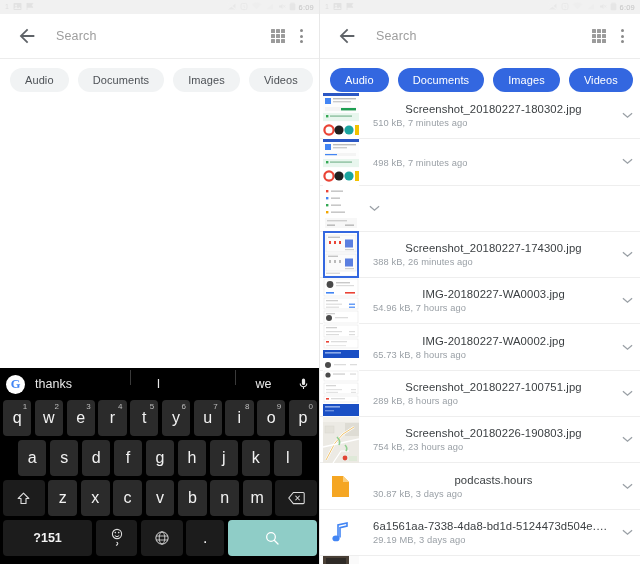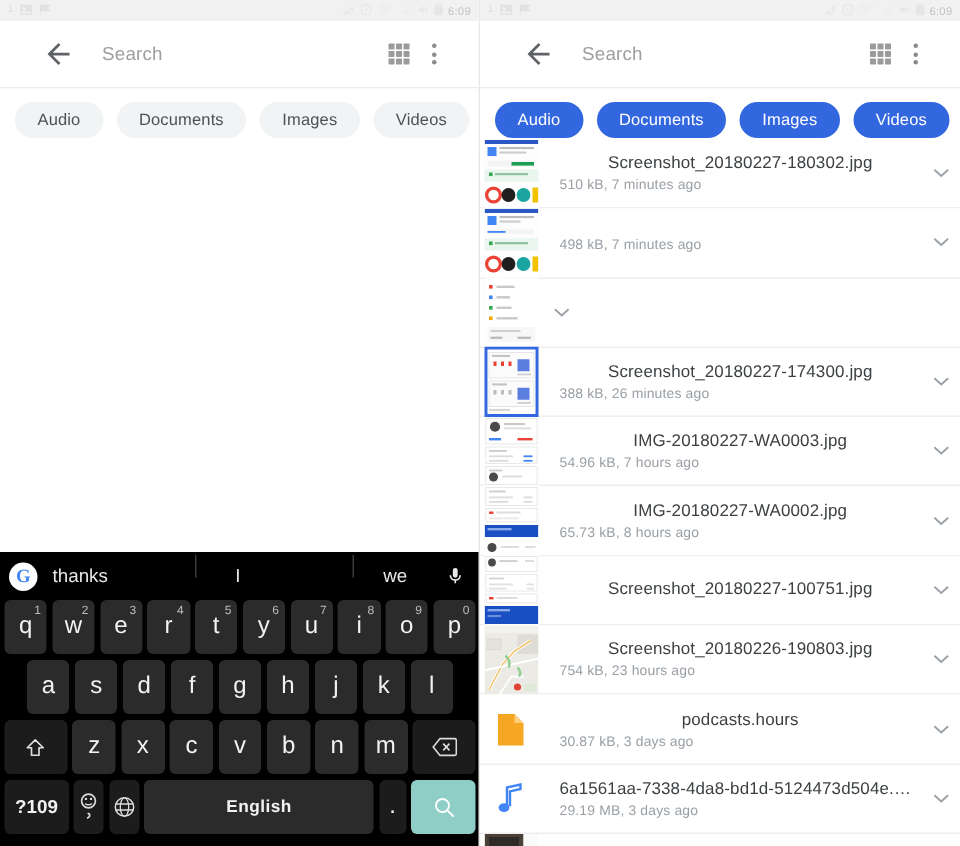--- a/index.html
+++ b/index.html
@@ -18,21 +18,21 @@
     height: 14px; background: #f1f1f1; display: flex; align-items: center;
     padding: 0 5px; font-size: 7px; color: #bdbdbd; position: relative;
   }
   .sb-left { display: flex; align-items: center; gap: 4px; flex: 1; }
   .sb-right { display: flex; align-items: center; gap: 3px; }
   .sb-ico { display: inline-block; opacity: .55; }
   .sb-time { font-size: 7.5px; color: #c4c4c4; letter-spacing: .2px; }
 
   
   .appbar {
-    height: 44px; display: flex; align-items: center; padding: 0 28px;
+    height: 44px; display: flex; align-items: center; padding: 0 16px;
     background: #fff;
   }
   .back-arrow { width: 22px; height: 22px; flex: 0 0 22px; cursor: pointer; }
   .search-field {
     flex: 1; margin-left: 18px; font-size: 12.5px; color: #9e9e9e;
     letter-spacing: .15px;
   }
   .appbar-actions { display: flex; align-items: center; gap: 14px; }
   .grid-icon {
     width: 14px; height: 14px; display: grid;
@@ -324,38 +324,37 @@
         <span class="key">m</span>
         <span class="key fn wide">
           <svg width="17" height="14" viewBox="0 0 24 20">
               <path d="M7.5 2h14a1.5 1.5 0 011.5 1.5v13a1.5 1.5 0 01-1.5 1.5h-14L1 10z" fill="none" stroke="#dcdcdc" stroke-width="1.5"></path>
               <path d="M10.5 6.8l6 6.4M16.5 6.8l-6 6.4" stroke="#dcdcdc" stroke-width="1.5"></path>
             </svg>
         </span>
       </div>
 
       <div class="krow">
-        <span class="key fn q123 wide">?109</span>
+        <span class="key fn q123 wide">?151</span>
         <span class="key fn comma-emoji">
           <svg width="14" height="22" viewBox="0 0 14 22">
             <circle cx="7" cy="7" r="4.6" fill="none" stroke="#dcdcdc" stroke-width="1.1"></circle>
             <circle cx="5.3" cy="5.6" r=".8" fill="#dcdcdc"></circle>
               <circle cx="8.7" cy="5.6" r=".8" fill="#dcdcdc"></circle>
             <path d="M4.8 8.6a3 3 0 004.4 0" stroke="#dcdcdc" stroke-width="1" fill="none"></path>
             <path d="M6.4 15.2c.9 0 1.4.6 1.4 1.3 0 .9-.8 1.6-1.8 2" stroke="#dcdcdc" stroke-width="1.1" fill="none"></path>
           </svg>
         </span>
         <span class="key fn comma-emoji">
           <svg width="16" height="16" viewBox="0 0 24 24">
               <circle cx="12" cy="12" r="9.2" fill="none" stroke="#dcdcdc" stroke-width="1.5"></circle>
               <ellipse cx="12" cy="12" rx="4.2" ry="9.2" fill="none" stroke="#dcdcdc" stroke-width="1.3"></ellipse>
               <path d="M3.2 9h17.6M3.2 15h17.6" stroke="#dcdcdc" stroke-width="1.3"></path>
             </svg>
         </span>
-        <span class="key space">English</span>
         <span class="key fn narrow">.</span>
         <span class="key enter">
           <svg width="16" height="16" viewBox="0 0 24 24">
               <circle cx="10.5" cy="10.5" r="6.5" fill="none" stroke="#ffffff" stroke-width="1.9"></circle>
               <path d="M15.4 15.4L21 21" stroke="#ffffff" stroke-width="1.9" stroke-linecap="round"></path>
             </svg>
         </span>
       </div>
     </div>
   </div>
@@ -674,20 +673,21 @@
               <rect x="3" y="28" width="3" height="1.6" fill="#ea4335"></rect>
                 <rect x="8" y="28" width="14" height="1.3" fill="#dcdcdc"></rect>
               <rect x="0" y="34" width="36" height="12" fill="#1a4fc4"></rect>
               <rect x="2" y="36" width="15" height="1.6" fill="#8aa9e8"></rect>
               <rect x="2" y="40" width="9" height="1.4" fill="#6b8fdd"></rect>
             </svg>
           </div>
         </div>
         <div class="meta">
           <div class="fname">Screenshot_20180227-100751.jpg</div>
+          <div class="fsub">289 kB, 8 hours ago</div>
         </div>
         <span class="caret">
           <svg width="11" height="7" viewBox="0 0 12 7">
               <path d="M1 1l5 4.4L11 1" stroke="#9aa0a6" stroke-width="1.4" fill="none"></path>
             </svg>
         </span>
       </div>
 
       <div class="file-row">
         <div class="thumb-wrap">

